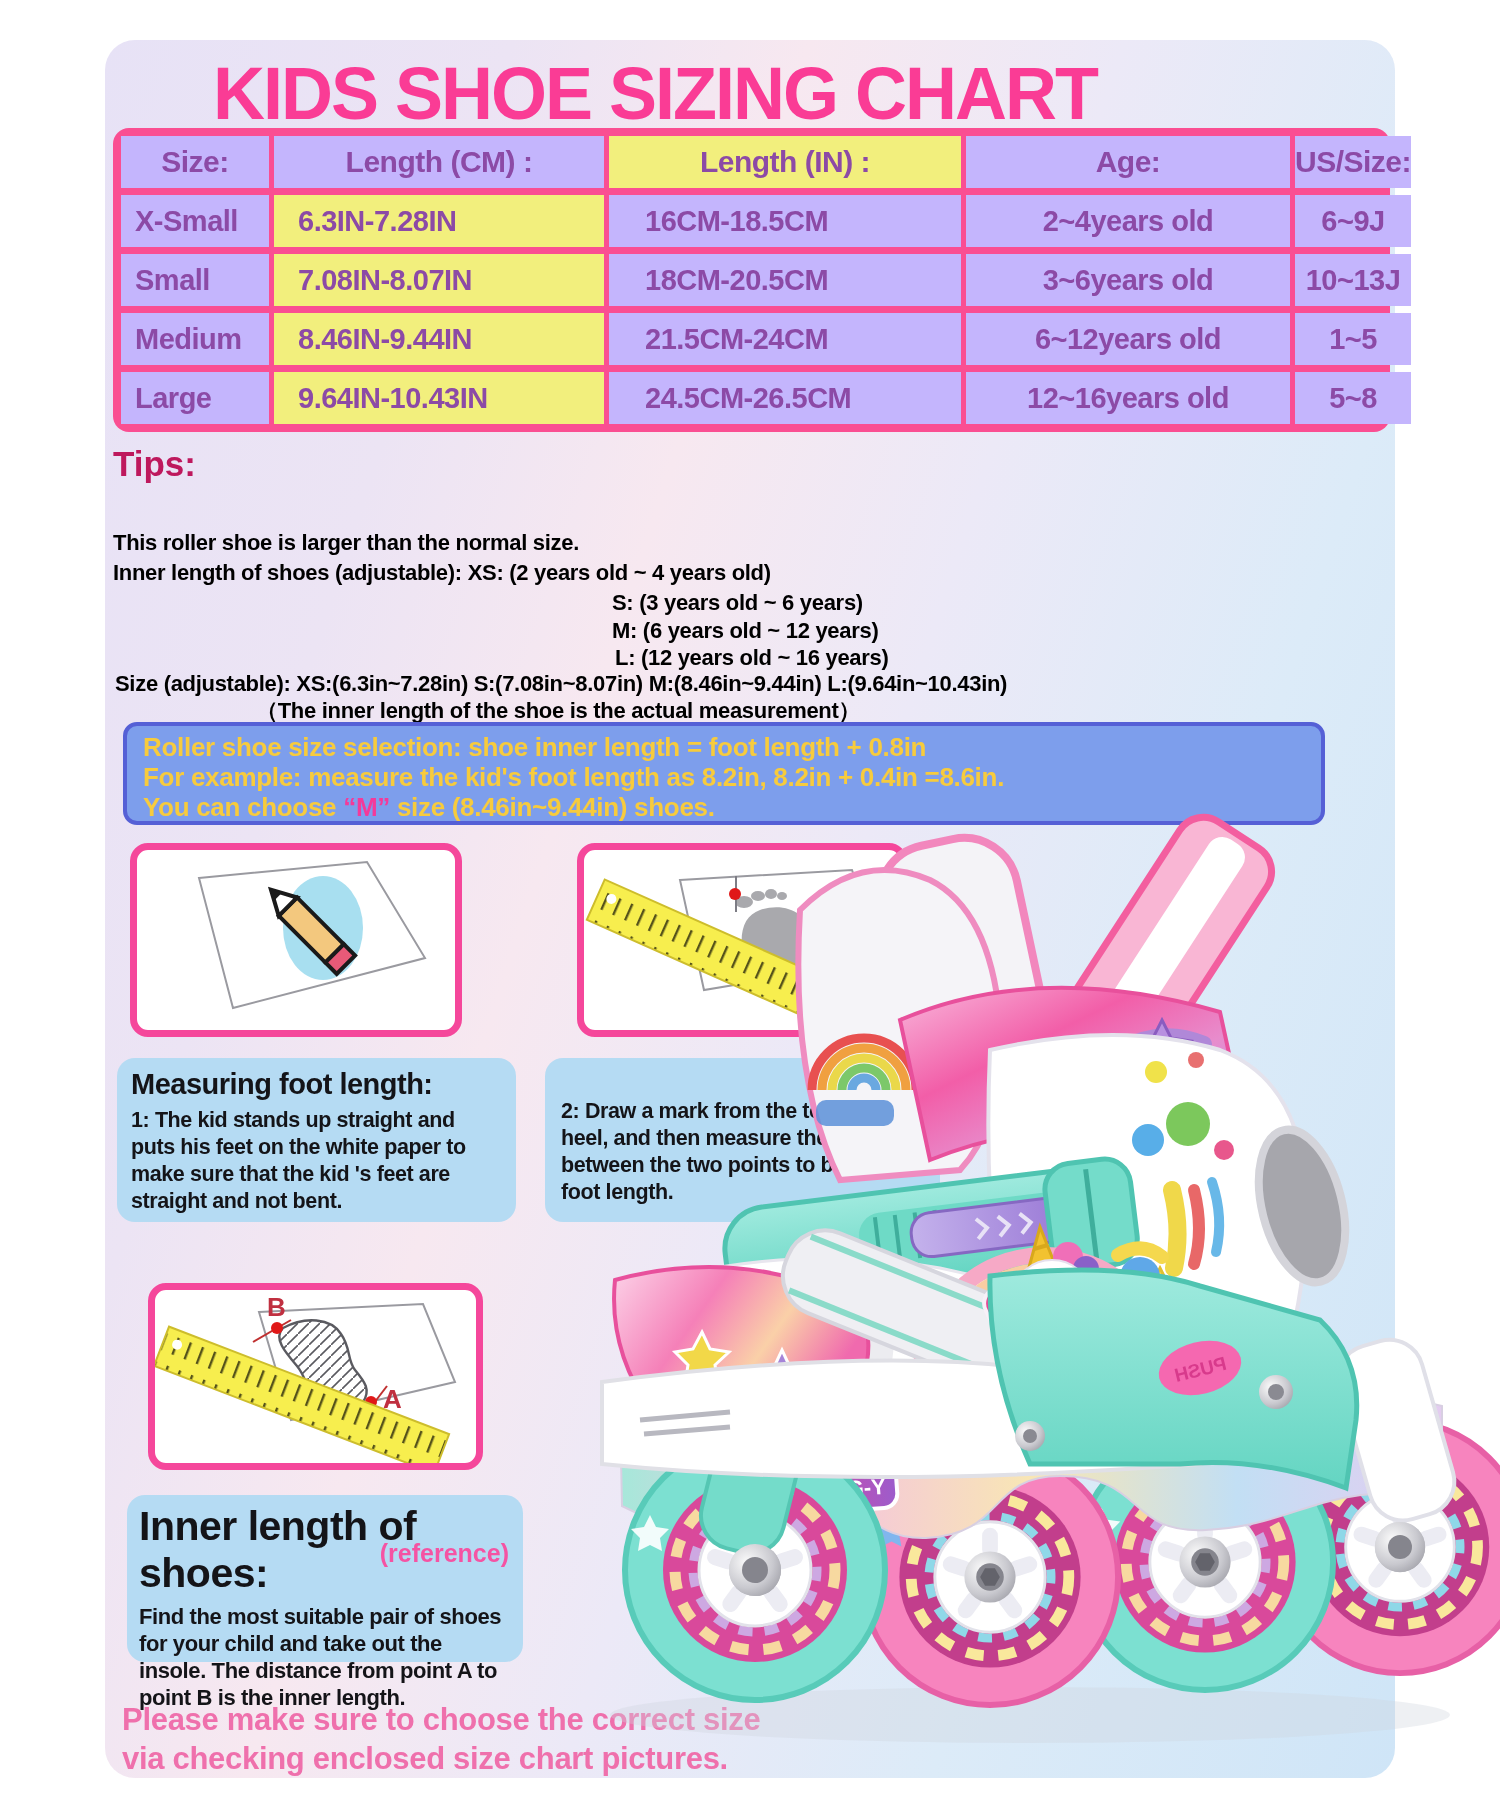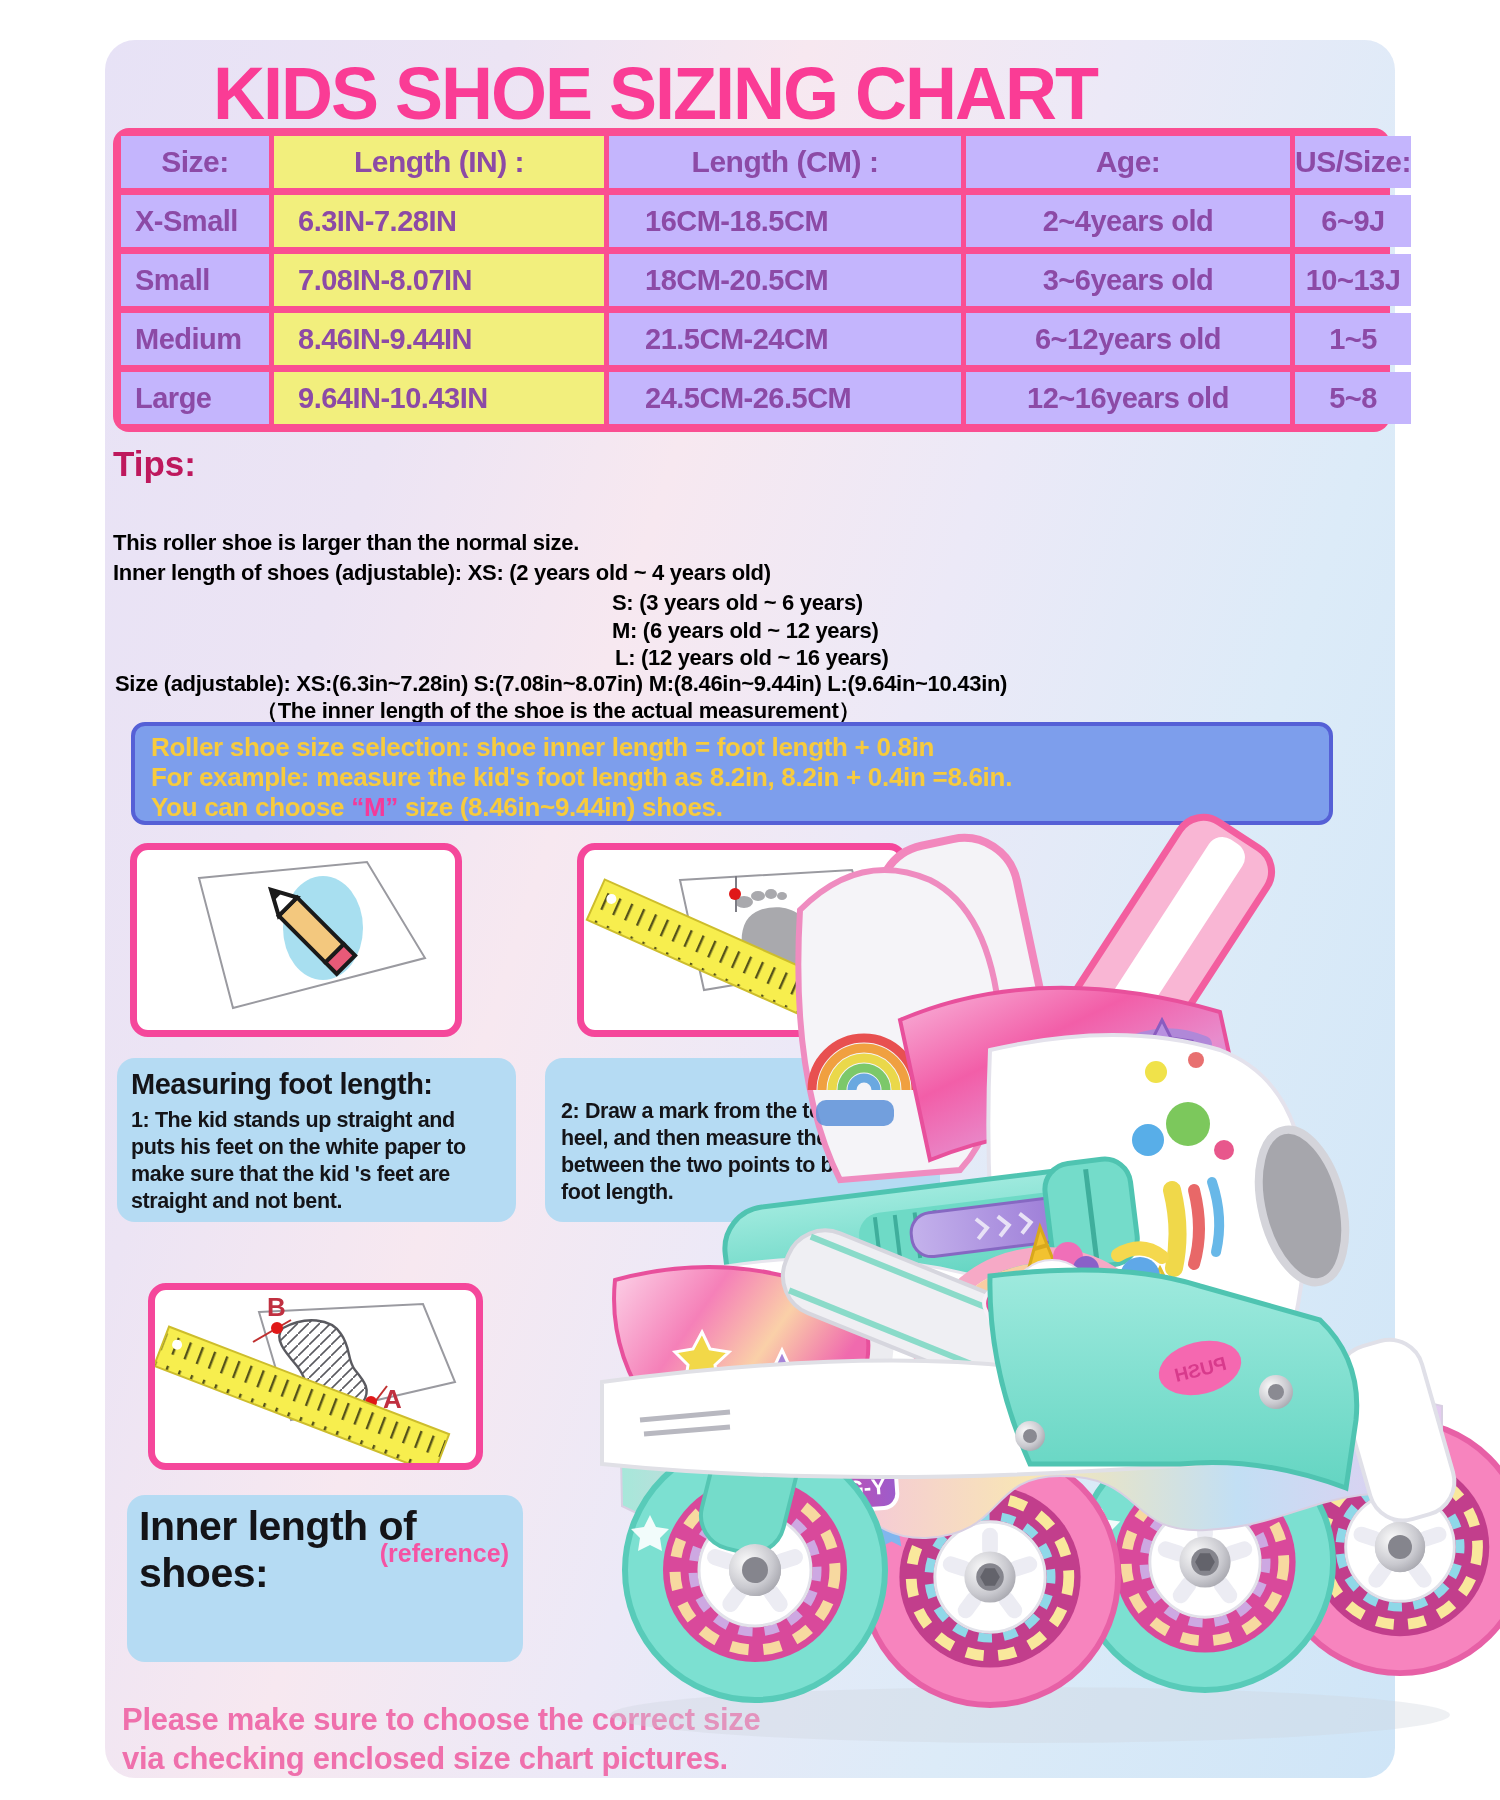--- a/index.html
+++ b/index.html
@@ -22,21 +22,21 @@
   .c.hdr{font-size:30px;justify-content:center;}
   .c.p1{padding-left:14px;}
   .c.p2{padding-left:24px;text-align:center;}
   .c.p3{padding-left:36px;}
   .c.ctr{justify-content:center;}
   
   .tipline{position:absolute;font-weight:bold;color:#000000;font-size:22px;letter-spacing:-0.3px;white-space:nowrap;}
   .tips-h{position:absolute;left:113px;top:444px;font-size:35px;font-weight:800;color:#be185d;}
   
   .selbox{position:absolute;left:123px;top:722px;width:1202px;height:103px;box-sizing:border-box;
-          background:#7d9eec;border:4px solid#5560d6;border-radius:14px;padding:6px 16px;margin-left:8px;}
+          background:#7d9eec;border:4px solid#5560d6;border-radius:14px;padding:6px 16px;}
   .selbox div{font-size:26px;font-weight:800;color:#f7cb3d;letter-spacing:-0.3px;line-height:30px;white-space:nowrap;}
   .selbox .m{color:#f43a9a;}
   
   .picbox{position:absolute;background:#ffffff;border:7px solid #f5479b;border-radius:18px;box-sizing:border-box;}
   
   .bluebox{position:absolute;background:#b5dbf3;border-radius:18px;box-sizing:border-box;color:#141418;}
   .bluebox h2{margin:0 0 6px 0;font-size:29px;font-weight:800;letter-spacing:-0.5px;}
   .bluebox p{margin:0;font-size:21.5px;font-weight:bold;line-height:27px;letter-spacing:-0.4px;}
   .bluebox .ref{position:absolute;top:44px;right:14px;font-size:25px;font-weight:800;color:#f553a3;}
   .bb3 h2{font-size:41px;}
@@ -50,22 +50,22 @@
 </head>
 <body>
 
 <div class="page">
   <div class="card"></div>
 
   <div class="title">KIDS SHOE SIZING CHART</div>
 
   <div class="tbl">
     <div class="c hdr">Size:</div>
+    <div class="c hdr">Length (CM) :</div>
     <div class="c hdr yellow">Length (IN) :</div>
-    <div class="c hdr">Length (CM) :</div>
     <div class="c hdr">Age:</div>
     <div class="c hdr">US/Size:</div>
 
     <div class="c p1">X-Small</div>
     <div class="c p2 yellow">6.3IN-7.28IN</div>
     <div class="c p3">16CM-18.5CM</div>
     <div class="c ctr">2~4years old</div>
     <div class="c ctr">6~9J</div>
 
     <div class="c p1">Small</div>
@@ -175,20 +175,21 @@
       <g transform="rotate(21 30 62)">
         <rect x="6" y="44" width="300" height="42" fill="url(#tk2)" stroke="#cdbd2c" stroke-width="2"></rect>
         <circle cx="20" cy="58" r="5" fill="#ffffff"></circle>
       </g>
     </svg>
   </div>
 
   <div class="bluebox bb3" style="left:127px;top:1495px;width:396px;height:167px;padding:8px 12px;">
     <h2>Inner length of shoes:</h2>
     <span class="ref">(reference)</span>
+    <p>Find the most suitable pair of shoes for your child and take out the insole. The distance from point A to point B is the inner length.</p>
   </div>
 
   <div class="note">
     <div>Please make sure to choose the correct size</div>
     <div>via checking enclosed size chart pictures.</div>
   </div>
 
   <svg class="skate" viewBox="0 0 940 1080">
     <defs>
       <linearGradient id="holo" x1="0" y1="0" x2="1" y2="1">

